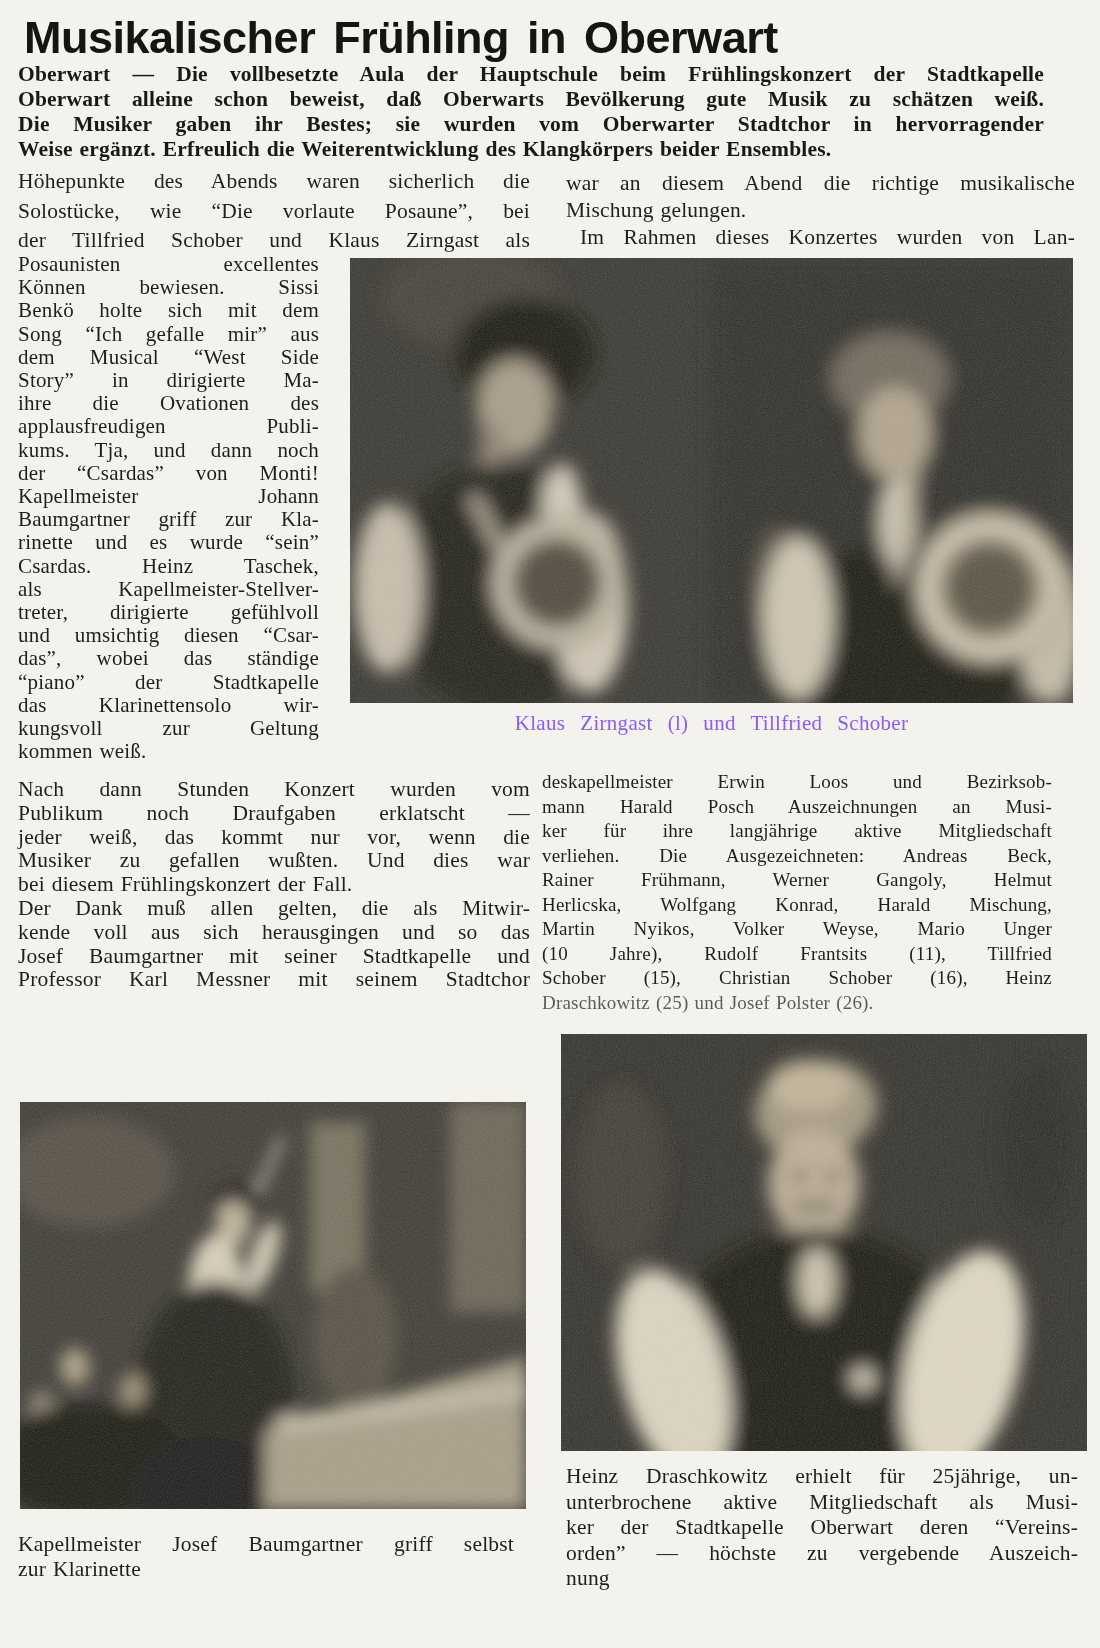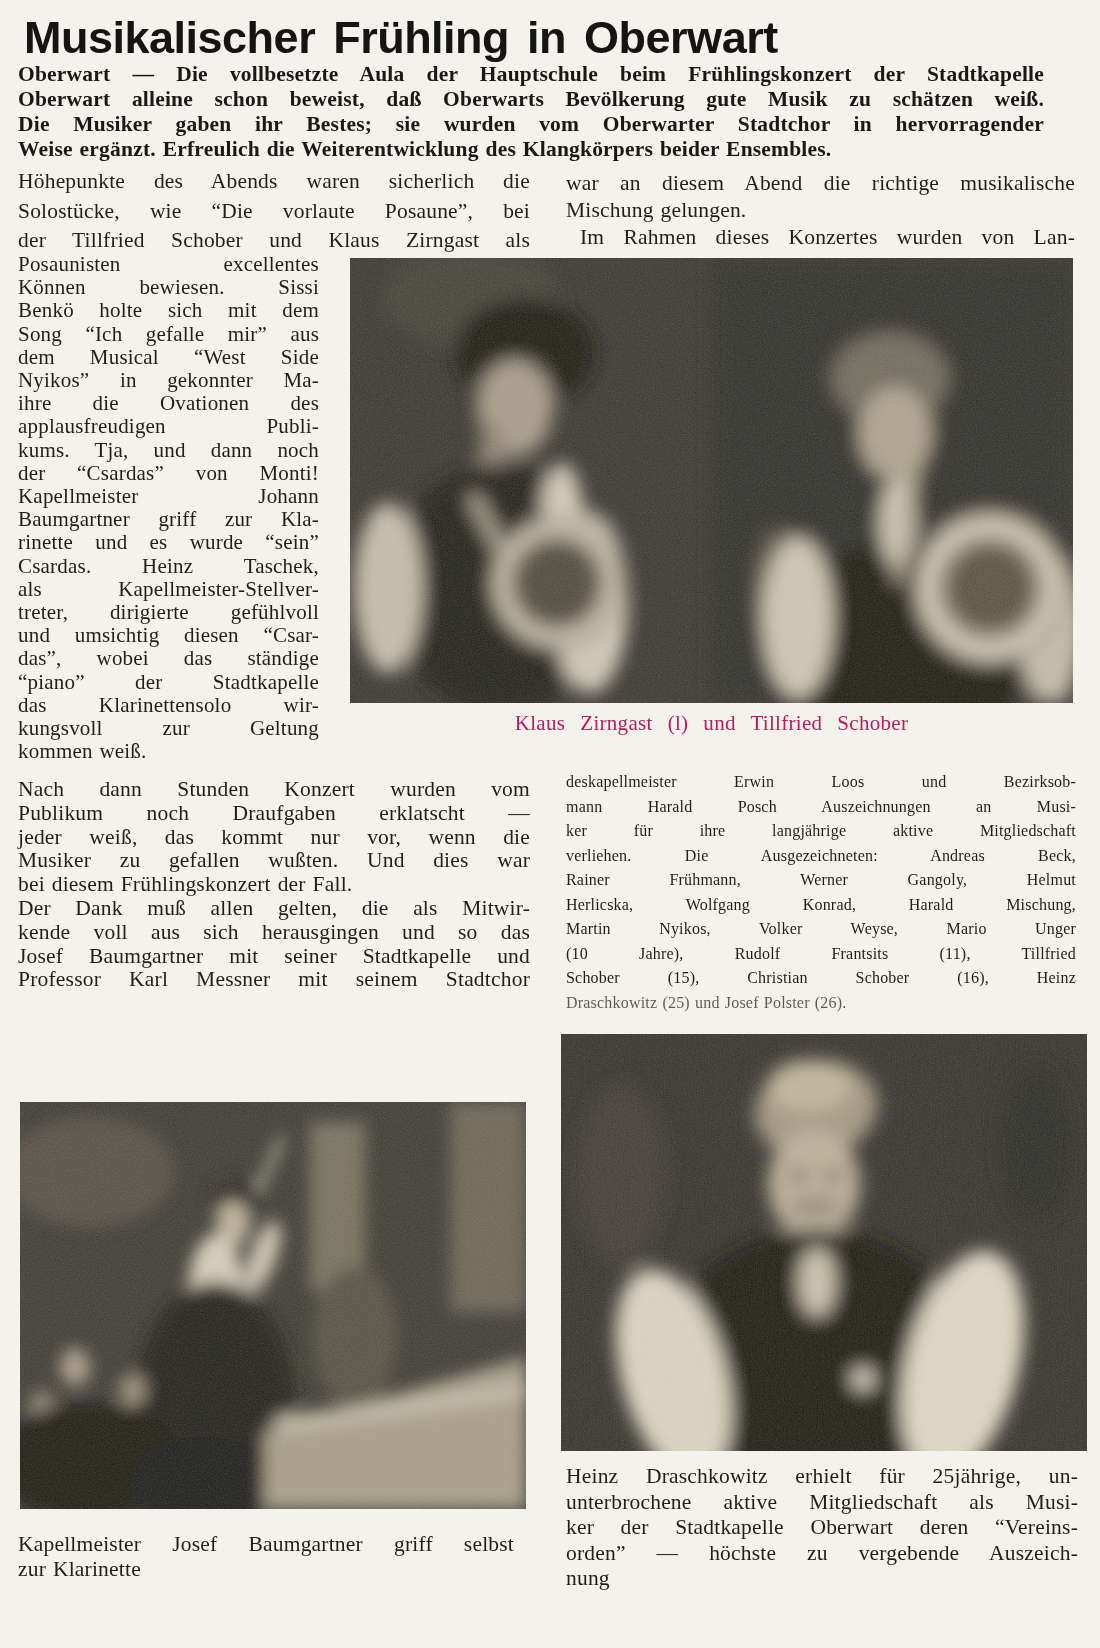--- a/index.html
+++ b/index.html
@@ -31,25 +31,25 @@
   #lead{color:#171613;}
   #lead .line:nth-child(4){text-align-last:left;}
   #col-left-top{left:18px;top:167px;width:512px;font-size:21.5px;line-height:29.5px;}
   #col-right-top{left:566px;top:170px;width:509px;font-size:21.5px;line-height:27px;}
   #col-right-top .line:nth-child(2){text-align-last:left;}
   #col-right-top .line:nth-child(3){text-indent:14px;}
   #col-narrow{left:18px;top:253px;width:301px;font-size:21px;line-height:23.2px;}
   #col-narrow .line:nth-child(22){text-align-last:left;}
   #col-left-bottom{left:18px;top:778px;width:512px;font-size:21.5px;line-height:23.8px;}
   #col-left-bottom .line:nth-child(5){text-align-last:left;}
-  #col-right-bottom{left:566px;top:770px;width:510px;font-size:16px;line-height:24.5px;}
+  #col-right-bottom{left:542px;top:770px;width:510px;font-size:19px;line-height:24.5px;}
   #col-right-bottom .line:nth-child(10){text-align-last:left;opacity:.72;filter:blur(.3px);}
   #photo-trombonists{left:350px;top:258px;width:723px;height:445px;margin:0;}
   #caption-trombonists{left:350px;top:711px;width:723px;
-    font-size:21px;text-align:center;word-spacing:.45em;letter-spacing:.3px;color:#be185d;}
+    font-size:21px;text-align:center;word-spacing:.45em;letter-spacing:.3px;color:#8b5cf6;}
   #photo-conductor{left:20px;top:1102px;width:506px;height:407px;margin:0;}
   #caption-conductor{left:18px;top:1532px;width:496px;font-size:21.5px;line-height:25px;}
   #caption-conductor .line:nth-child(2){text-align-last:left;}
   #photo-award{left:561px;top:1034px;width:526px;height:417px;margin:0;}
   #caption-award{left:566px;top:1464px;width:512px;font-size:21.5px;line-height:25.5px;}
   #caption-award .line:nth-child(5){text-align-last:left;}
   figure svg{display:block;width:100%;height:100%;}
   #page-noise{left:0;top:0;width:1100px;height:1648px;pointer-events:none;opacity:.5;}
 </style>
 </head>
@@ -77,21 +77,21 @@
       <div class="line">Mischung gelungen.</div>
       <div class="line">Im Rahmen dieses Konzertes wurden von Lan-</div>
     </div>
 
   <div id="col-narrow" class="abs lines">
       <div class="line">Posaunisten excellentes</div>
       <div class="line">Können bewiesen. Sissi</div>
       <div class="line">Benkö holte sich mit dem</div>
       <div class="line">Song “Ich gefalle mir” aus</div>
       <div class="line">dem Musical “West Side</div>
-      <div class="line">Nyikos” in gekonnter Ma-</div>
+      <div class="line">Story” in dirigierte Ma-</div>
       <div class="line">ihre die Ovationen des</div>
       <div class="line">applausfreudigen Publi-</div>
       <div class="line">kums. Tja, und dann noch</div>
       <div class="line">der “Csardas” von Monti!</div>
       <div class="line">Kapellmeister Johann</div>
       <div class="line">Baumgartner griff zur Kla-</div>
       <div class="line">rinette und es wurde “sein”</div>
       <div class="line">Csardas. Heinz Taschek,</div>
       <div class="line">als Kapellmeister-Stellver-</div>
       <div class="line">treter, dirigierte gefühlvoll</div>

